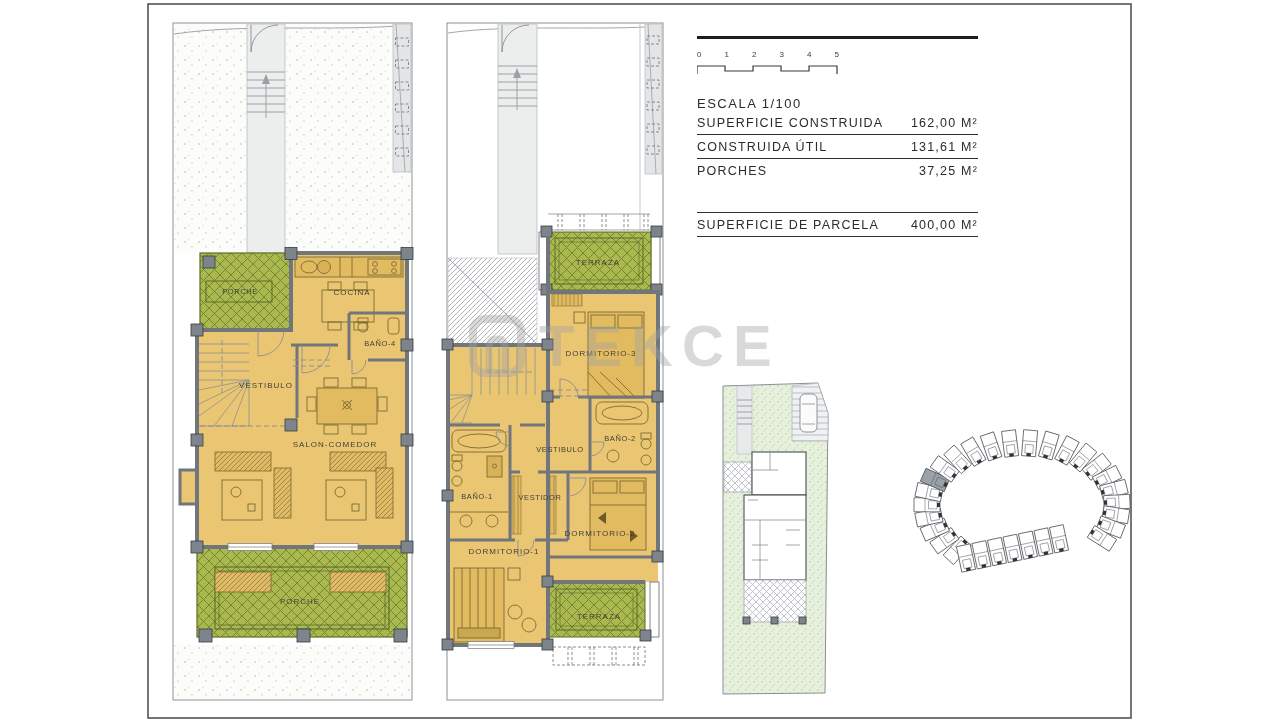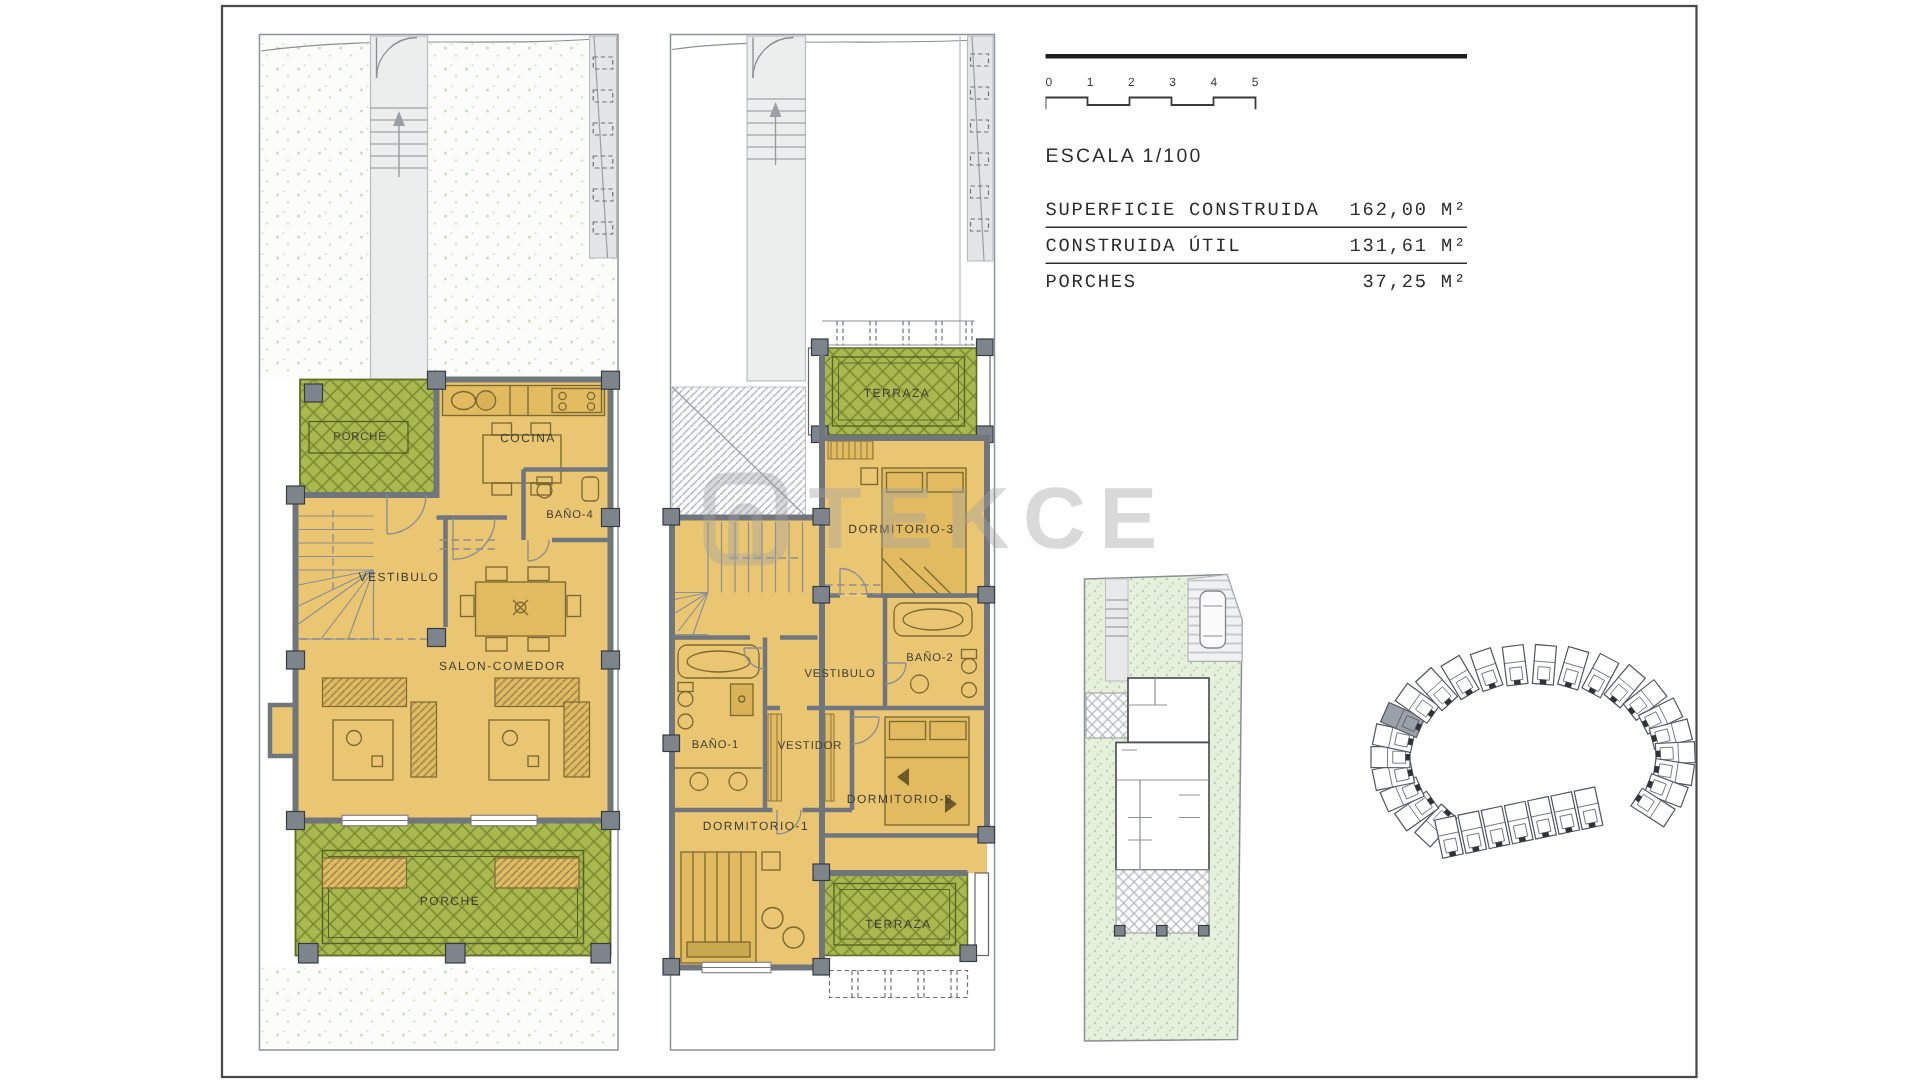--- a/index.html
+++ b/index.html
@@ -9,21 +9,21 @@
   
   .rlabel{position:absolute;transform:translate(-50%,-50%);font-size:8px;letter-spacing:1px;
           color:#3f3f36;white-space:nowrap;z-index:2;}
   .rlabel.sm{font-size:7.5px;letter-spacing:0.6px;}
   
   .legend{position:absolute;left:697px;top:36px;width:281px;z-index:2;color:#2b2b2b;}
   .rule-thick{height:3px;background:#1d1d1d;}
   .ticksrow{display:flex;justify-content:space-between;width:142px;margin:11px 0 1px 0;
             font-size:8px;letter-spacing:0;color:#3a3a3a;}
   .escala{margin-top:18px;font-size:13px;letter-spacing:1.5px;}
-  .lrows{margin-top:17px;font-family:Liberation Mono, monospace;}
+  .lrows{margin-top:0;}
   .lrow{display:flex;justify-content:space-between;align-items:baseline;
         font-size:12.5px;letter-spacing:1.2px;padding:5px 0 4px 0;}
   .lrow.u{border-bottom:1.5px solid #2f2f2f;}
   .parcelrow{margin-top:30px;border-top:1.5px solid #2f2f2f;border-bottom:1.5px solid #2f2f2f;}
   
   .watermark{position:absolute;left:468px;top:314px;display:flex;align-items:center;gap:13px;
              z-index:6;color:rgba(160,160,160,0.40);pointer-events:none;}
   .wm-text{font-size:58px;font-weight:bold;letter-spacing:9px;line-height:1;
            font-family:"Liberation Sans",sans-serif;}
 </style>
@@ -590,20 +590,24 @@
       <span>162,00 M²</span>
     </div>
     <div class="lrow u">
       <span>CONSTRUIDA ÚTIL</span>
       <span>131,61 M²</span>
     </div>
     <div class="lrow">
       <span>PORCHES</span>
       <span>37,25 M²</span>
     </div>
+    <div class="lrow parcelrow">
+      <span>SUPERFICIE DE PARCELA</span>
+      <span>400,00 M²</span>
+    </div>
   </div>
 </div>
 
 <div class="watermark">
   <svg width="58" height="64" viewBox="0 0 58 64">
     <rect x="5" y="5" width="48" height="54" rx="12" fill="none" stroke="currentColor" stroke-width="8"></rect>
     <path d="M21,59 V34 Q21,25 29,25 Q37,25 37,34 V59" fill="none" stroke="currentColor" stroke-width="7"></path>
   </svg>
   <span class="wm-text">TEKCE</span>
 </div>

